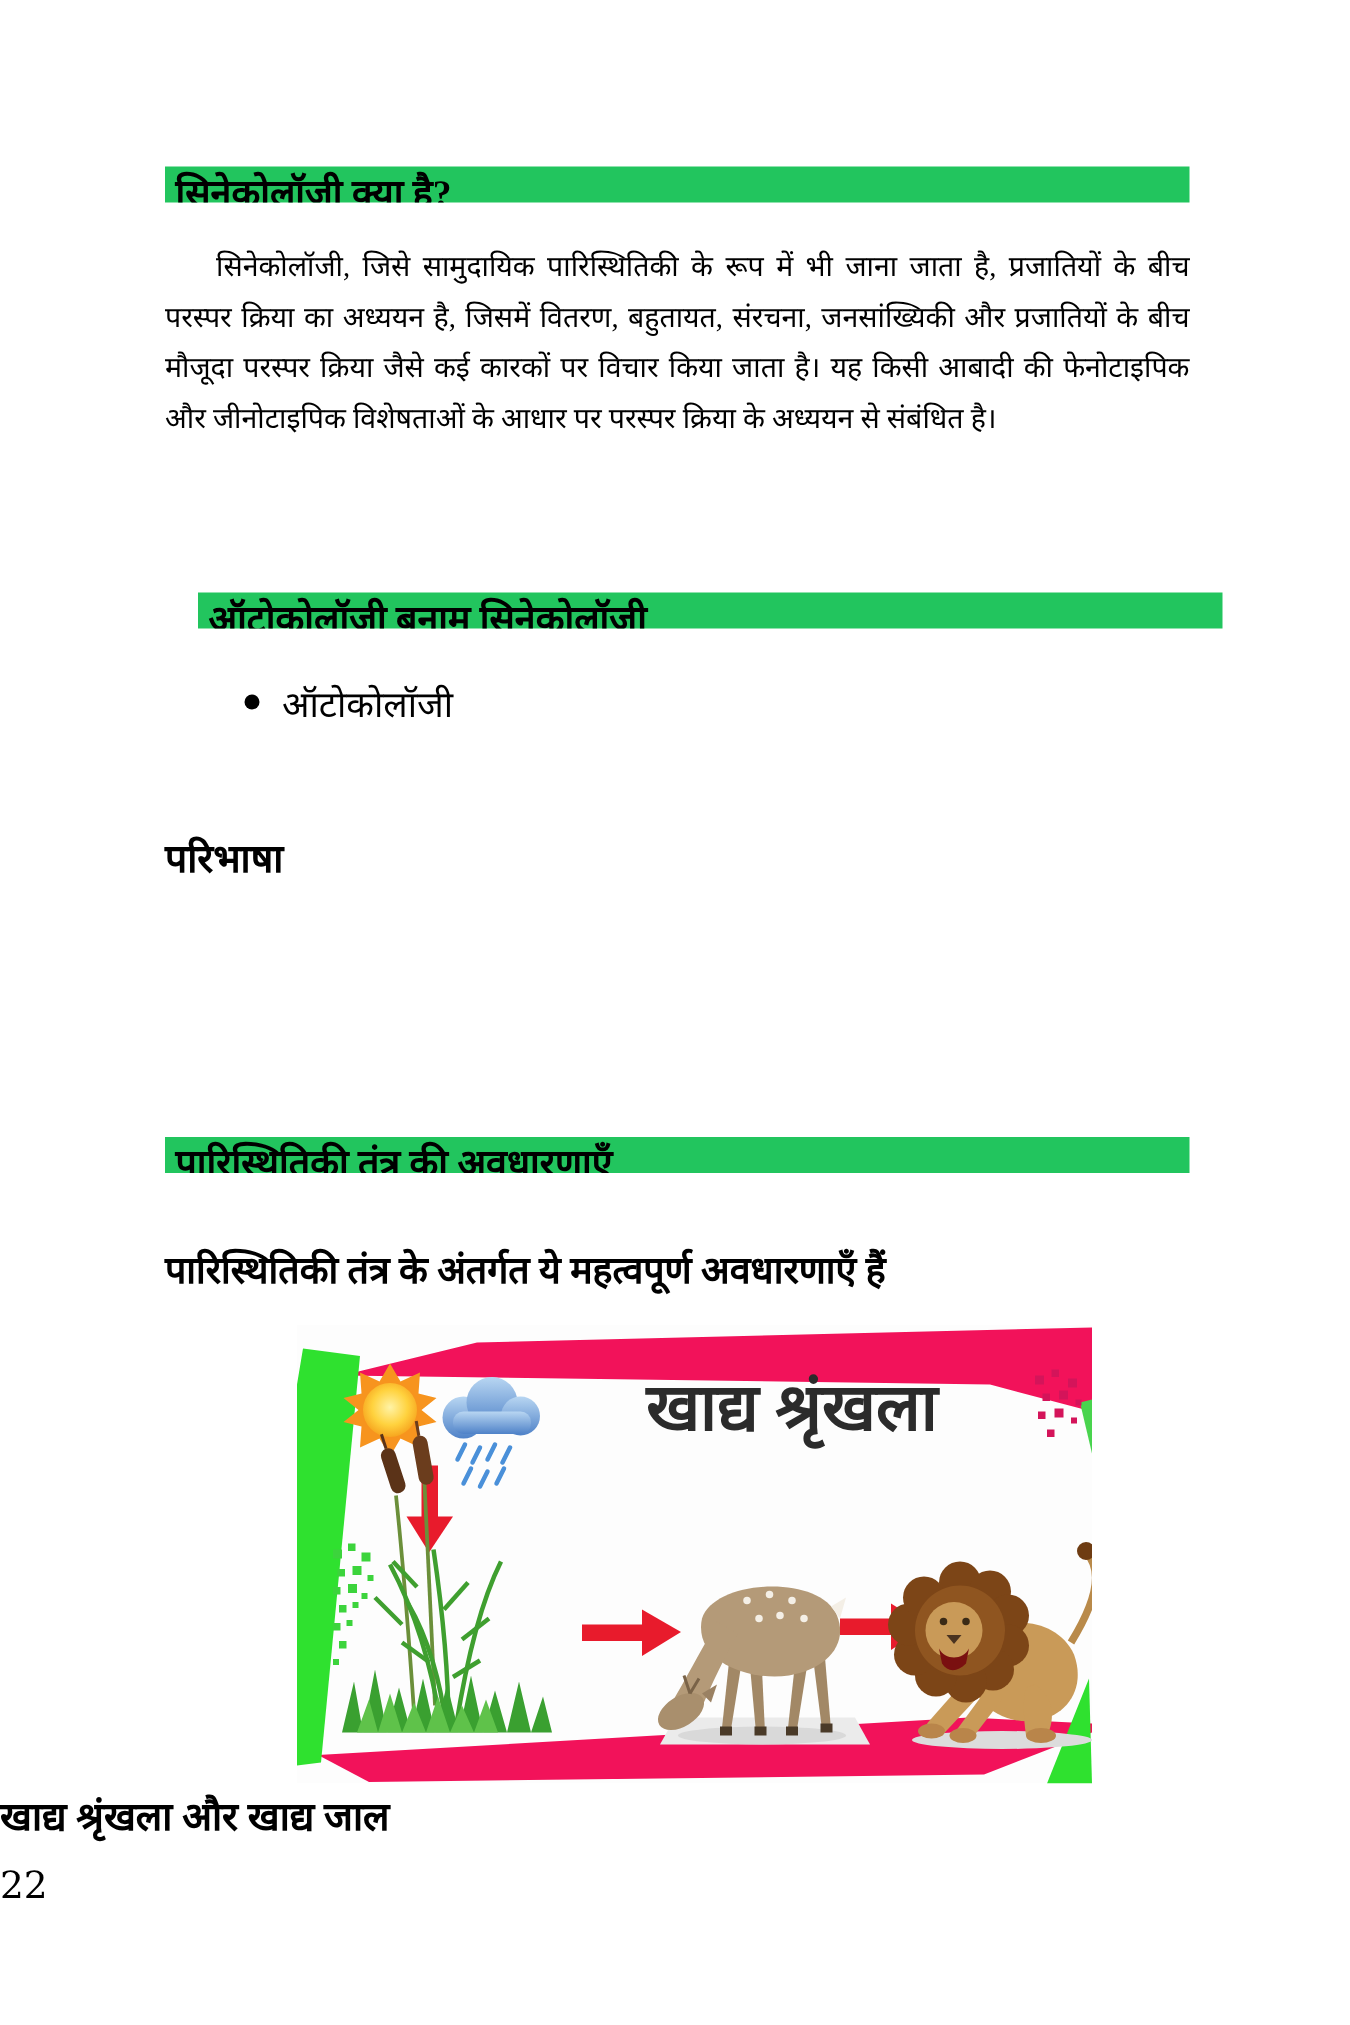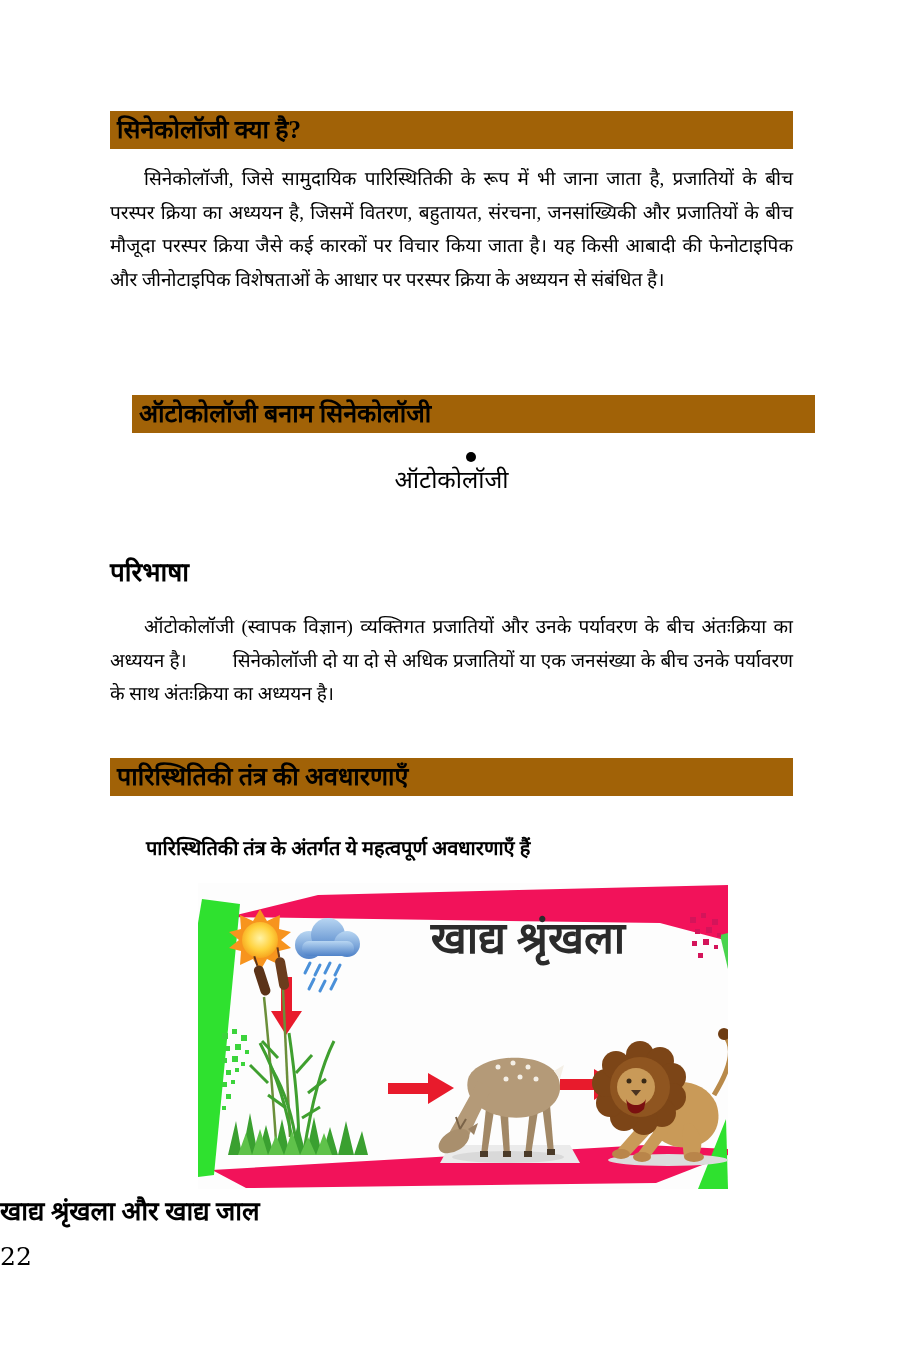--- a/index.html
+++ b/index.html
@@ -9,61 +9,59 @@
     width: 900px;
     height: 1350px;
     background: #ffffff;
     font-family: "Liberation Serif", serif;
     color: #000000;
     overflow: hidden;
   }
   .abs { position: absolute; }
   .content-col { left: 110px; width: 683px; }
   .heading-bar {
-    background: #a16207;
+    background: #22c55e;
     font-weight: bold;
     font-size: 25px;
     line-height: 38px;
-    height: 38px;
+    height: 24px;
     padding-left: 7px;
     white-space: nowrap;
     overflow: hidden;
   }
   .para {
     font-size: 19px;
     line-height: 33.5px;
     text-align: justify;
   }
   .para.indent { text-indent: 34px; }
   .mid-gap { display: inline-block; width: 46px; }
   .bullet-row {
     display: flex;
     align-items: center;
     font-size: 24px;
     height: 32px;
-    flex-direction: column;
   }
   .bullet-dot {
     width: 10px; height: 10px;
     border-radius: 50%;
     background: #000;
     margin-left: 53px;
     margin-right: 15px;
     flex: 0 0 auto;
   }
   .sub-heading {
     font-weight: bold;
     font-size: 26px;
     line-height: 30px;
   }
   .bold-line {
     font-weight: bold;
-    font-size: 20px;
+    font-size: 25px;
     line-height: 30px;
-    margin-left: 36px;
   }
   .figure-wrap {
     left: 198px; top: 883px;
     width: 530px; height: 306px;
   }
   .figure-caption {
     left: 0; top: 1192px;
     width: 900px;
     text-align: left;
     font-weight: bold;
@@ -93,23 +91,20 @@
   <div class="abs content-col heading-bar" style="top:395px;margin-left:22px;">ऑटोकोलॉजी बनाम सिनेकोलॉजी</div>
 
   <div class="abs content-col bullet-row" style="top:452px;">
     <span class="bullet-dot"></span>
     <span>ऑटोकोलॉजी</span>
   </div>
 
 
   <div class="abs content-col sub-heading" style="top:558px;">परिभाषा</div>
 
-  <div class="abs content-col para indent" style="top:610px;">
-    <span>ऑटोकोलॉजी (स्वापक विज्ञान) व्यक्तिगत प्रजातियों और उनके पर्यावरण के बीच अंतःक्रिया का अध्ययन है।</span><span class="mid-gap"></span><span>सिनेकोलॉजी दो या दो से अधिक प्रजातियों या एक जनसंख्या के बीच उनके पर्यावरण के साथ अंतःक्रिया का अध्ययन है।</span>
-  </div>
 
   <div class="abs content-col heading-bar" style="top:758px;">पारिस्थितिकी तंत्र की अवधारणाएँ</div>
 
   <div class="abs content-col bold-line" style="top:833px;">पारिस्थितिकी तंत्र के अंतर्गत ये महत्वपूर्ण अवधारणाएँ हैं</div>
 
   <div class="abs figure-wrap">
     <svg viewBox="0 0 530 306" width="530" height="306">
       <defs>
         <radialGradient id="sunGrad" cx="50%" cy="45%" r="60%">
           <stop offset="0%" stop-color="#fff3a6"></stop>

